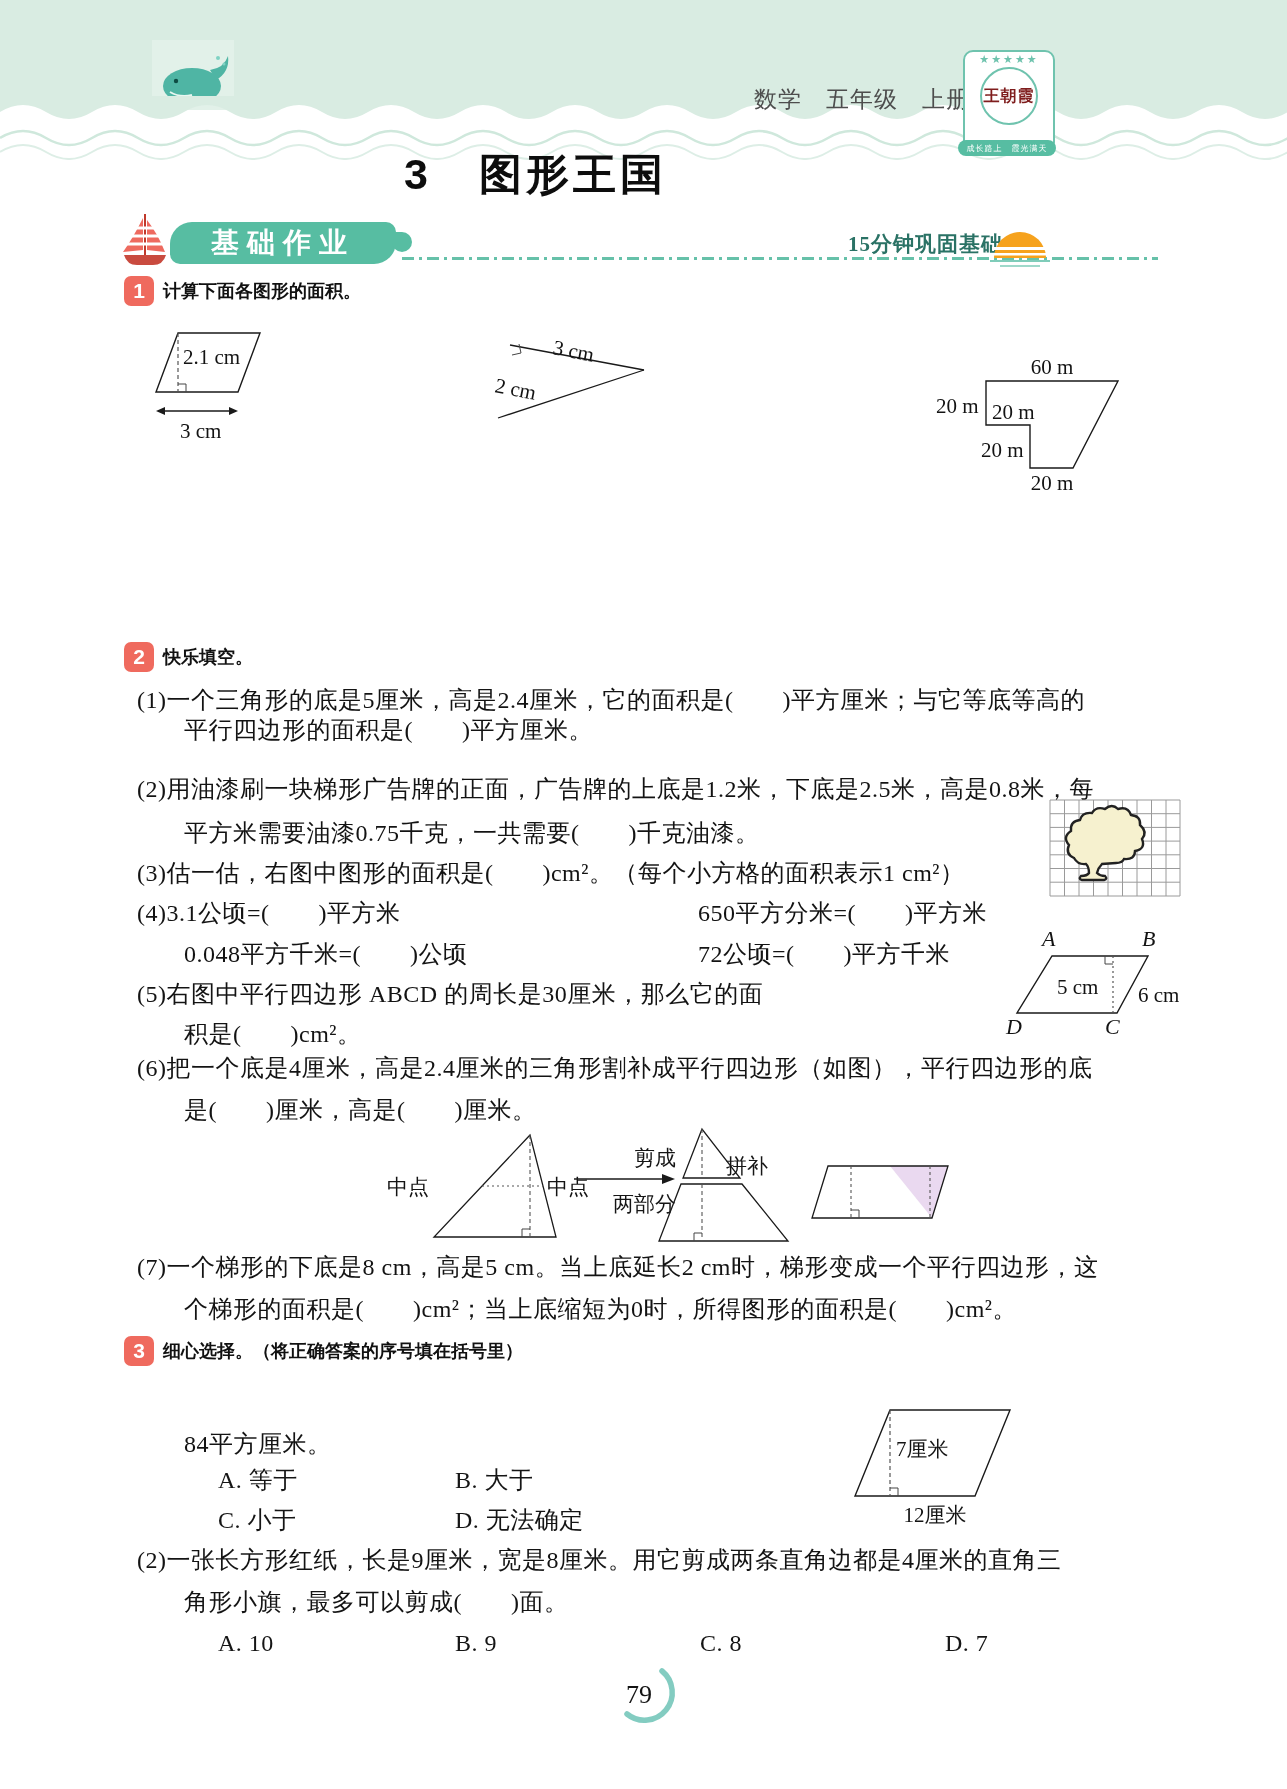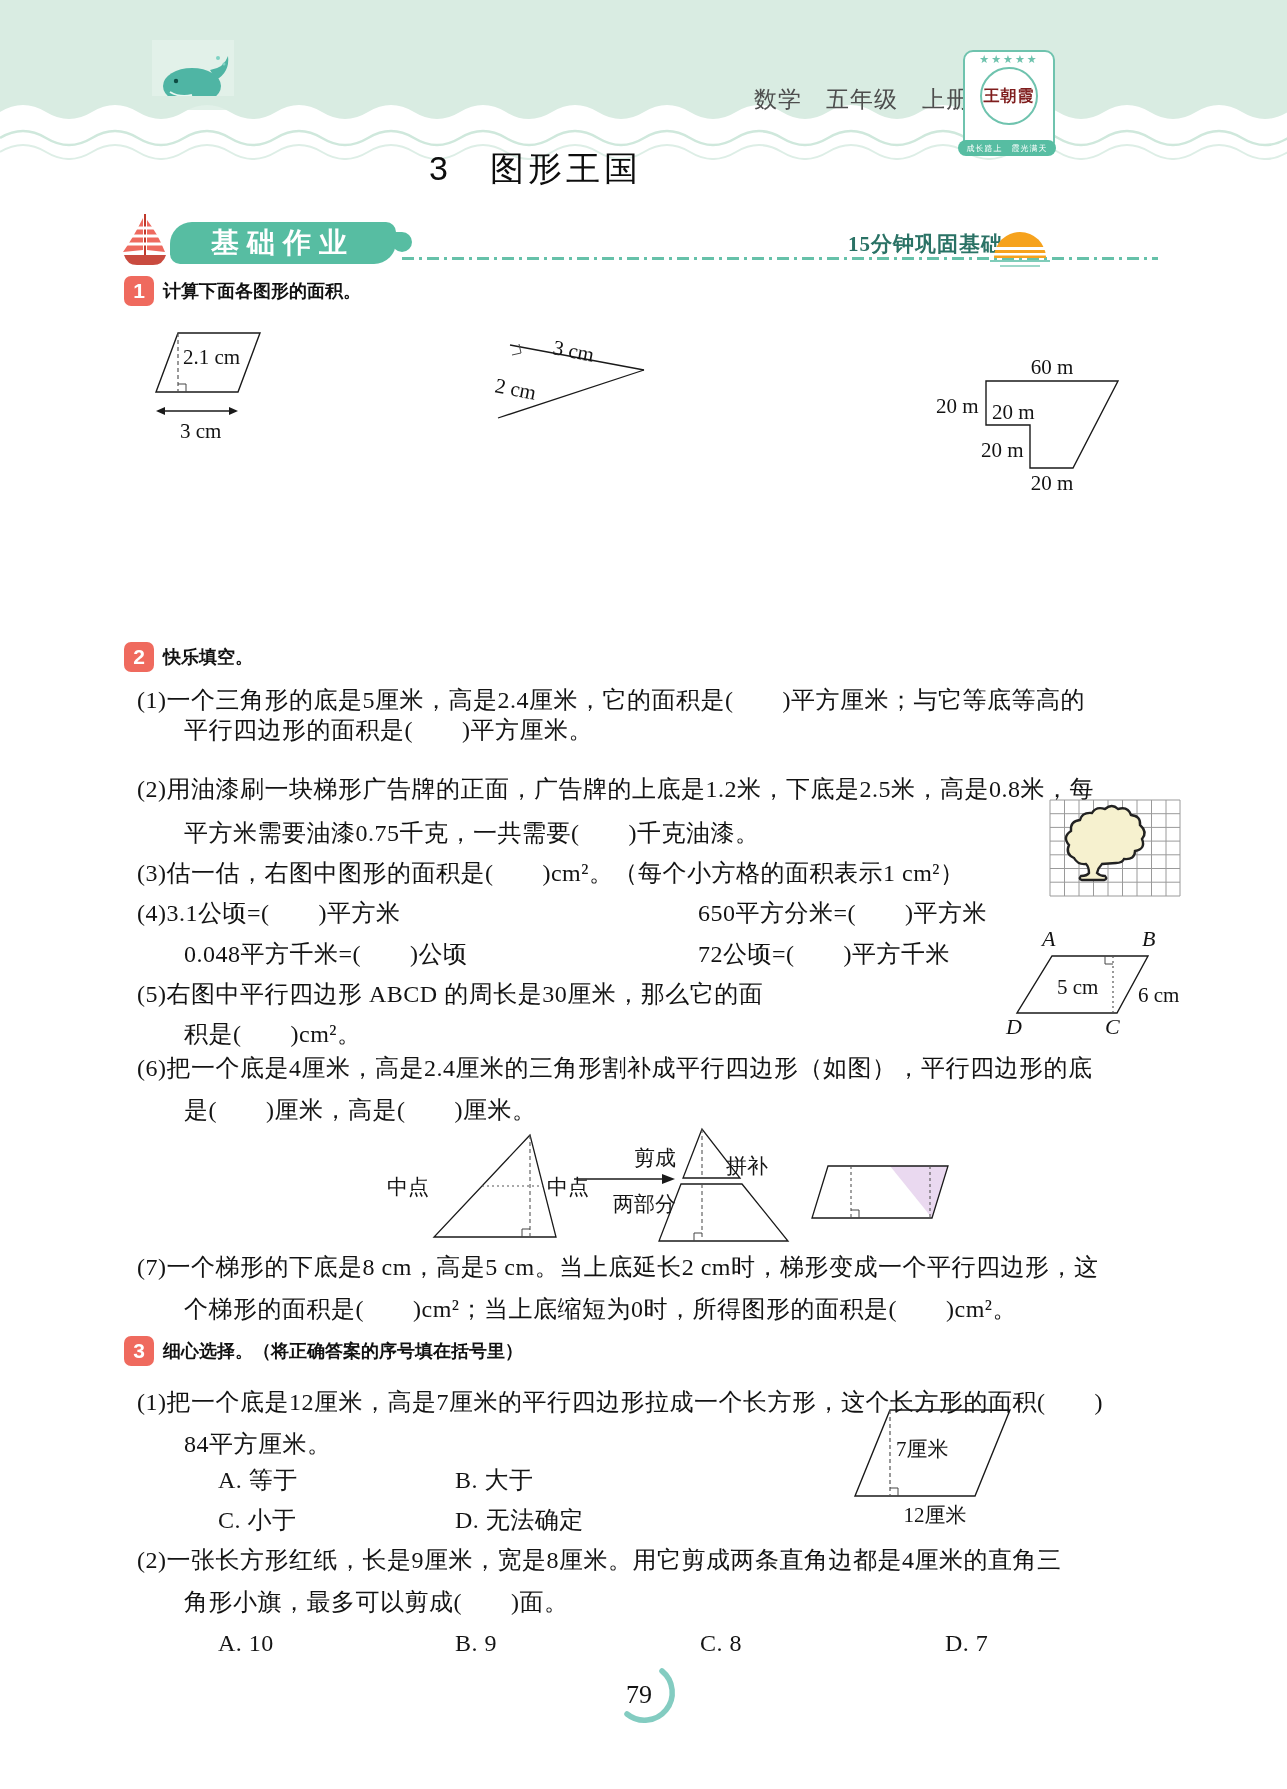--- a/index.html
+++ b/index.html
@@ -8,21 +8,21 @@
   .abs{position:absolute;}
   .line{font-size:24px;line-height:32px;white-space:nowrap;letter-spacing:.5px;color:#131313;}
   .prompt{font-family:"Liberation Sans",sans-serif;font-weight:700;font-size:18px;white-space:nowrap;color:#111;}
   .qbadge{width:30px;height:30px;background:#ef6a5e;color:#fff;border-radius:7px;
           font-family:"Liberation Sans",sans-serif;font-weight:700;font-size:21px;
           display:flex;align-items:center;justify-content:center;}
   .mintband{left:0;top:0;width:1287px;height:96px;background:#d9ece2;}
   .whaletile{left:152px;top:40px;width:82px;height:70px;background:#e2f1e9;}
   .subject{font-size:23px;color:#4d4d4d;letter-spacing:1px;white-space:nowrap;}
   .title{left:0;top:146px;width:1071px;text-align:center;
-         font-family:"Liberation Sans",sans-serif;font-weight:400;font-size:34px;letter-spacing:4px;color:#0d0d0d;}
+         font-family:"Liberation Sans",sans-serif;font-weight:700;font-size:43px;letter-spacing:4px;color:#0d0d0d;}
   .banner{left:170px;top:222px;width:226px;height:42px;background:#57bda2;border-radius:22px 10px 22px 10px;
           display:flex;align-items:center;justify-content:center;}
   .banner span{color:#fff;font-family:"Liberation Sans",sans-serif;font-weight:700;font-size:28px;letter-spacing:8px;}
   .bannercurl{left:392px;top:232px;width:20px;height:20px;background:#57bda2;border-radius:2px 12px 12px 12px;}
   .dashline{left:402px;top:257px;width:756px;height:3px;
     background:repeating-linear-gradient(90deg,#66c1a9 0 12px,transparent 12px 17px,#66c1a9 17px 20px,transparent 20px 25px);}
   .note15{font-family:"Liberation Serif",serif;font-weight:700;font-size:21px;color:#2a7265;letter-spacing:1px;white-space:nowrap;}
   .brandbadge{left:963px;top:50px;width:88px;height:98px;background:#fff;border:2px solid #6fc3ae;border-radius:10px;
               display:flex;flex-direction:column;align-items:center;}
   .stars{color:#6fc3ae;font-size:11px;letter-spacing:2px;margin-top:1px;white-space:nowrap;}
@@ -210,21 +210,20 @@
     <line x1="127" y1="10" x2="127" y2="62" stroke="#555" stroke-width="1.1" stroke-dasharray="3,3"></line>
     <polyline points="48,54 56,54 56,62" fill="none" stroke="#444" stroke-width="1"></polyline>
   </svg>
 
   <div class="abs line" style="left:137px;top:1251px">(7)一个梯形的下底是8 cm，高是5 cm。当上底延长2 cm时，梯形变成一个平行四边形，这</div>
   <div class="abs line" style="left:184px;top:1293px">个梯形的面积是(　　)cm²；当上底缩短为0时，所得图形的面积是(　　)cm²。</div>
 
   <div class="abs qbadge" style="left:124px;top:1336px">3</div>
   <div class="abs prompt" style="left:163px;top:1339px">细心选择。（将正确答案的序号填在括号里）</div>
 
-  <div class="abs line" style="left:137px;top:1386px">(1)把一个底是12厘米，高是7厘米的平行四边形拉成一个长方形，这个长方形的面积(　　)</div>
   <div class="abs line" style="left:184px;top:1428px">84平方厘米。</div>
   <div class="abs optline" style="left:218px;top:1464px">A. 等于</div>
   <div class="abs optline" style="left:455px;top:1464px">B. 大于</div>
   <div class="abs optline" style="left:218px;top:1504px">C. 小于</div>
   <div class="abs optline" style="left:455px;top:1504px">D. 无法确定</div>
 
   <svg class="abs" style="left:848px;top:1396px" width="200" height="138" viewBox="0 0 200 138">
     <polygon points="42,14 162,14 127,100 7,100" fill="none" stroke="#1a1a1a" stroke-width="1.4"></polygon>
     <line x1="42" y1="14" x2="42" y2="100" stroke="#555" stroke-width="1.2" stroke-dasharray="4,3"></line>
     <polyline points="42,92 50,92 50,100" fill="none" stroke="#444" stroke-width="1"></polyline>

